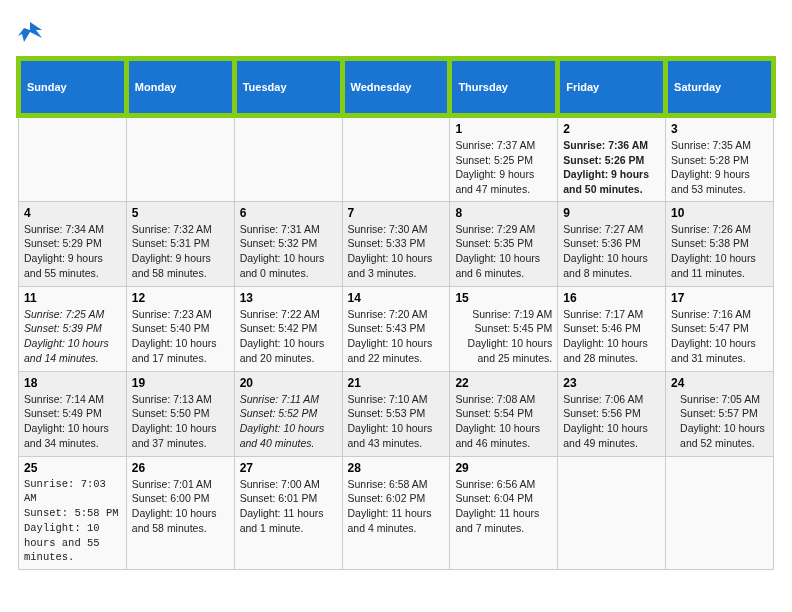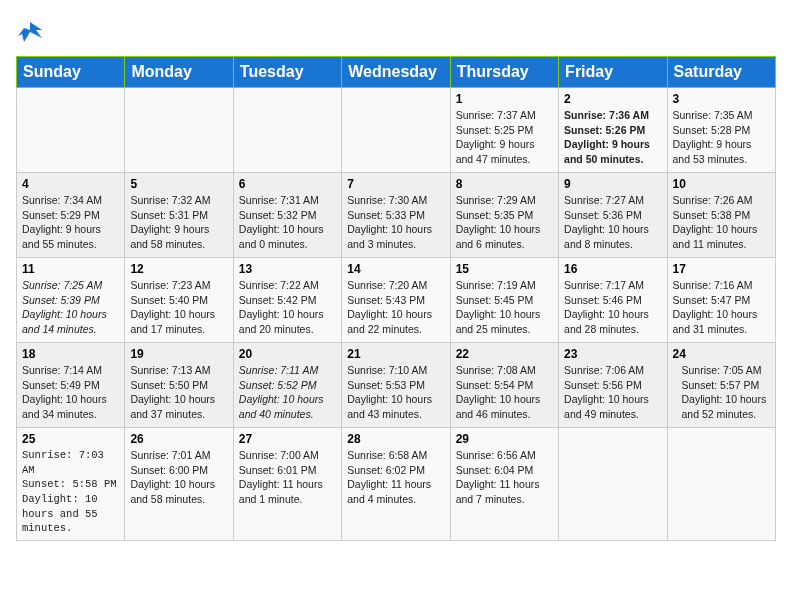--- a/index.html
+++ b/index.html
@@ -49,24 +49,24 @@
     }
     table {
       width: 100%;
       border-collapse: collapse;
       font-size: 11px;
     }
     thead tr th {
       background-color: #1a75d2;
       color: #fff;
       text-align: left;
-      padding: 6px 6px;
-      font-size: 16px;
+      padding: 20px 6px;
+      font-size: 11px;
       font-weight: bold;
-      border: 1px solid #84cc16;
+      border: 5px solid #84cc16;
     }
     tbody tr td {
       border: 1px solid #ccc;
       padding: 4px 5px;
       vertical-align: top;
       min-height: 80px;
       height: 85px;
       width: calc(100% / 7);
     }
     tbody tr:nth-child(odd) td {
@@ -214,21 +214,21 @@
 Daylight: 10 hours and 20 minutes.</div>
         </td>
         <td>
           <span class="day-number">14</span>
           <div class="day-info" style="white-space: pre-line;">Sunrise: 7:20 AM
 Sunset: 5:43 PM
 Daylight: 10 hours and 22 minutes.</div>
         </td>
         <td>
           <span class="day-number">15</span>
-          <div class="day-info" style="white-space: pre-line;">Sunrise: 7:19 AM
+          <div class="day-info" style="white-space: pre-line; text-align: right;">Sunrise: 7:19 AM
 Sunset: 5:45 PM
 Daylight: 10 hours and 25 minutes.</div>
         </td>
         <td>
           <span class="day-number">16</span>
           <div class="day-info" style="white-space: pre-line;">Sunrise: 7:17 AM
 Sunset: 5:46 PM
 Daylight: 10 hours and 28 minutes.</div>
         </td>
         <td>

